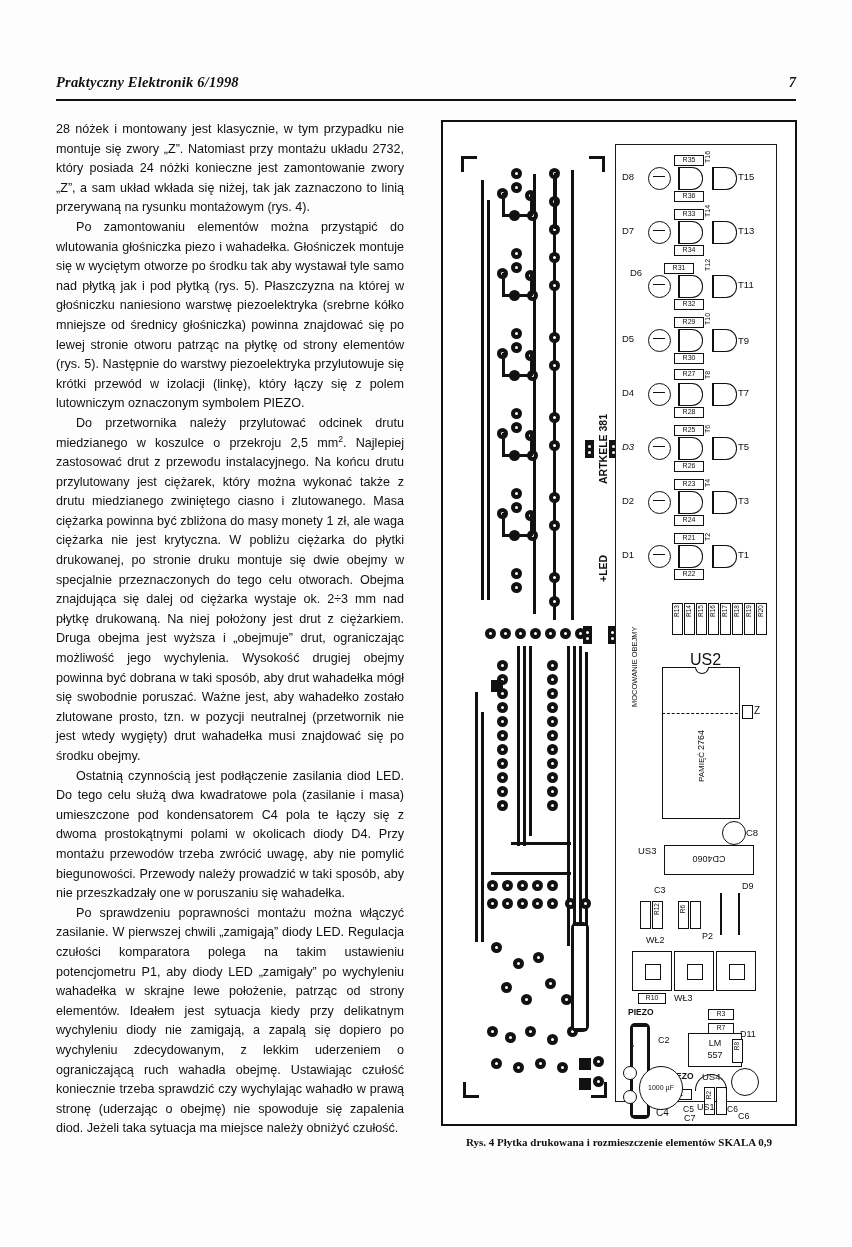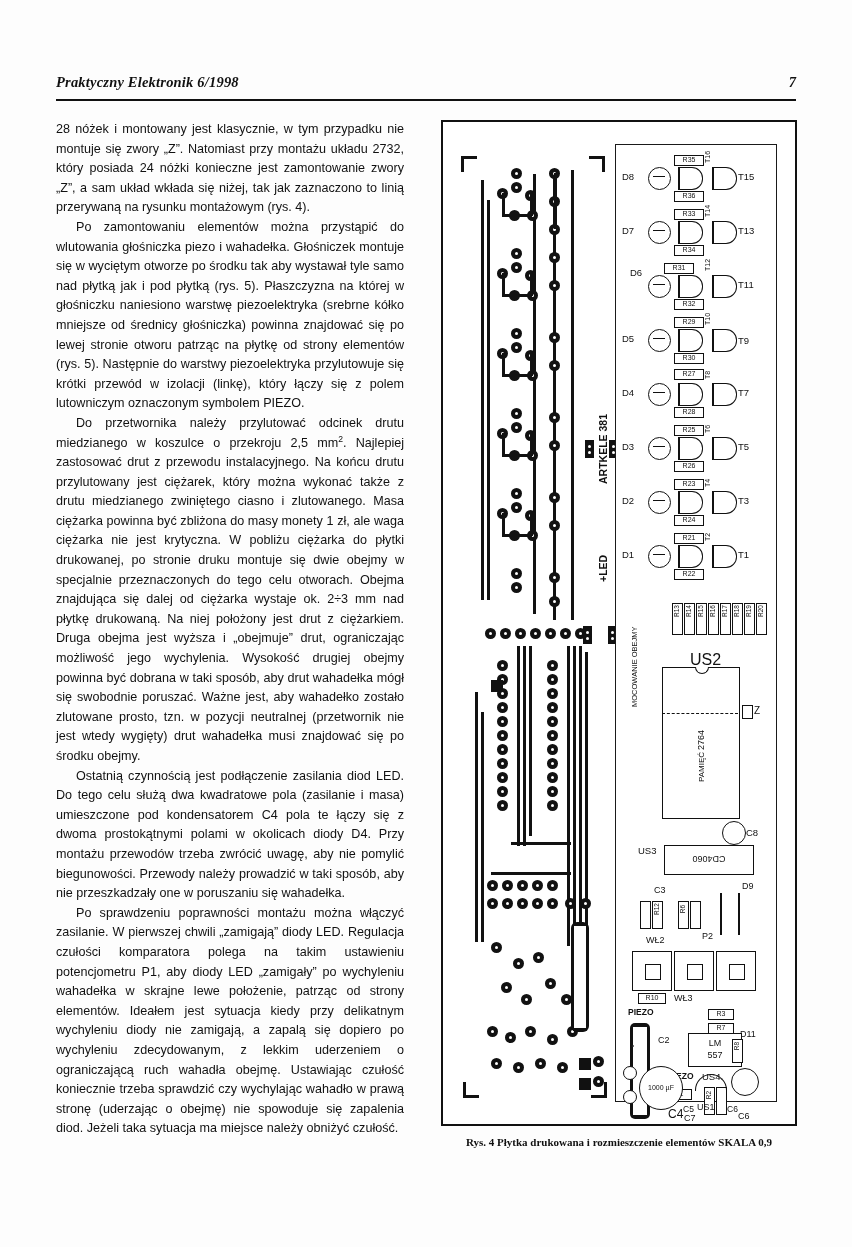--- a/index.html
+++ b/index.html
@@ -390,21 +390,21 @@
         <div class="lbl" style="left:122px;top:18px;">T7</div>
         <div class="res" style="left:58px;top:0px;width:28px;">
             <span>R27</span>
           </div>
         <div class="res" style="left:58px;top:38px;width:28px;">
             <span>R28</span>
           </div>
       </div>
 
       <div class="led-row" style="top:278px;">
-        <div class="lbl" style="left:6px;top:18px;">D3</div>
+        <div class="lbl" style="left:6px;top:18px;font-style:italic;">D3</div>
         <div class="dio" style="left:32px;top:14px;"></div>
         <div class="tran half" style="left:62px;top:14px;"></div>
         <div class="lbl" style="left:88px;top:10px;font-size:7px;transform:rotate(-90deg);transform-origin:left top;">T6</div>
         <div class="tran half" style="left:96px;top:14px;"></div>
         <div class="lbl" style="left:122px;top:18px;">T5</div>
         <div class="res" style="left:58px;top:2px;width:28px;">
             <span>R25</span>
           </div>
         <div class="res" style="left:58px;top:38px;width:28px;">
             <span>R26</span>
@@ -545,21 +545,21 @@
     <div class="res" style="left:50px;top:944px;width:24px;height:9px;">
         <span>R1</span>
       </div>
     <div class="res" style="left:88px;top:942px;width:9px;height:26px;">
         <span style="display:block;transform:rotate(-90deg) translateX(-20px);transform-origin:left top;width:26px;font-size:6.5px;">R2</span>
       </div>
     <div class="res" style="left:100px;top:942px;width:9px;height:26px;"></div>
     <div class="lbl" style="left:68px;top:968px;font-size:9px;">C7</div>
     <div class="lbl" style="left:122px;top:966px;font-size:9px;">C6</div>
 
-    <div class="lbl" style="left:40px;top:962px;font-size:12px;margin-left:12px;">C4</div>
+    <div class="lbl" style="left:40px;top:962px;font-size:10px;">C4</div>
     <div class="cap-can" style="left:16px;top:900px;width:0;height:0;"></div>
   </div>
 
   <div style="position:absolute;left:176px;top:930px;width:156px;height:70px;">
     <div class="sq-pad" style="left:4px;top:14px;width:12px;height:12px;border-radius:50%;"></div>
     <div class="sq-pad" style="left:4px;top:38px;width:12px;height:12px;border-radius:50%;"></div>
     <div class="cap-can" style="left:20px;top:14px;width:42px;height:42px;line-height:42px;">
       <span style="font-size:7px;">1000 µF</span>
     </div>
     <div class="lbl" style="left:64px;top:52px;font-size:8.5px;">C5</div>

